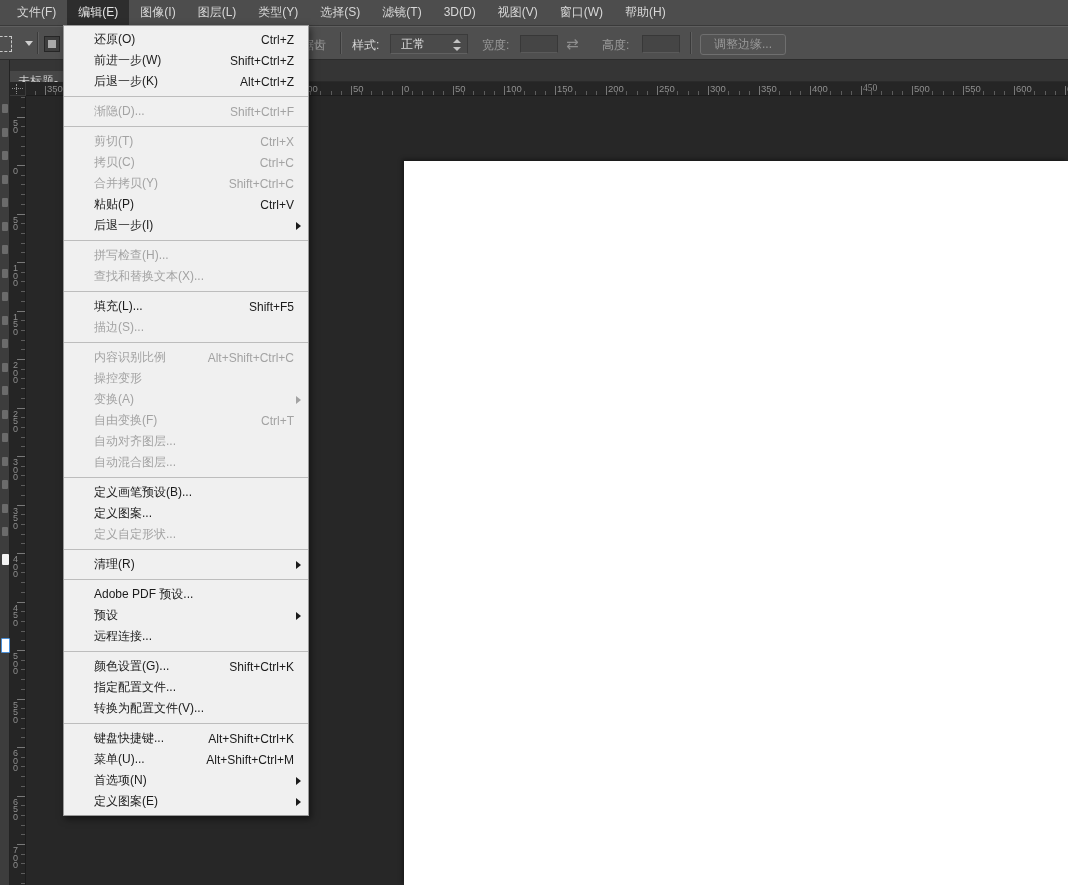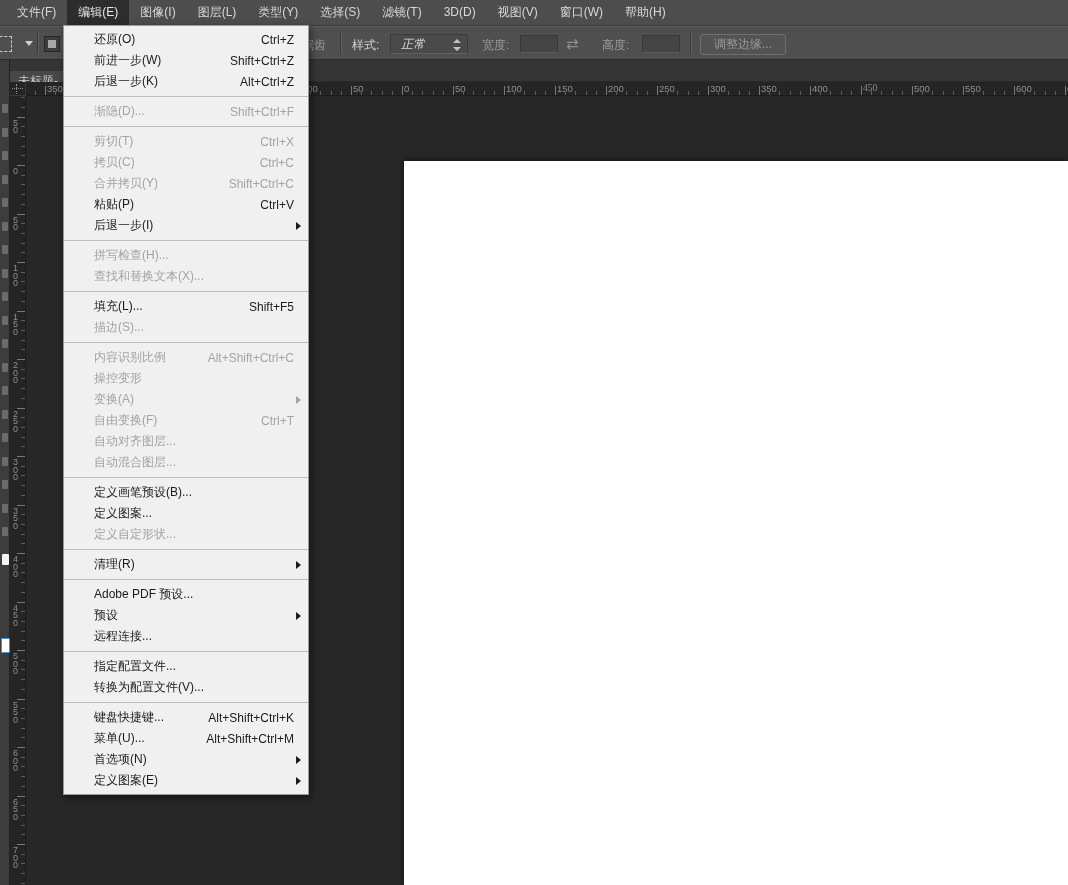--- a/index.html
+++ b/index.html
@@ -28,21 +28,21 @@
   .opt-label.dim{color:#9b9b9b;}
   .preset-icon{position:absolute;left:-5px;top:9px;width:15px;height:14px;border:1px dashed #c9c9c9;}
   .preset-caret{position:absolute;left:25px;top:14px;width:0;height:0;
     border-left:4px solid transparent;border-right:4px solid transparent;border-top:5px solid #cfcfcf;}
   .vdiv{position:absolute;top:5px;width:1px;height:22px;background:#3a3a3a;box-shadow:1px 0 0 #5f5f5f;}
   .newsel-icon{position:absolute;left:44px;top:9px;width:14px;height:14px;background:#3e3e3e;border:1px solid #262626;}
   .newsel-icon::after{content:"";position:absolute;left:3px;top:3px;right:3px;bottom:3px;background:#a9a9a9;}
   .style-select{
     position:absolute;left:390px;top:7px;width:78px;height:20px;box-sizing:border-box;
     background:#4a4a4a;border:1px solid #3b3b3b;border-bottom-color:#616161;
-    color:#dcdcdc;font-size:12px;line-height:18px;padding-left:10px;font-style:italic;
+    color:#dcdcdc;font-size:12px;line-height:18px;padding-left:10px;
   }
   .spinner{position:absolute;right:6px;top:3px;width:8px;height:14px;}
   .spinner .up{position:absolute;left:0;top:1px;width:0;height:0;
     border-left:4px solid transparent;border-right:4px solid transparent;border-bottom:4px solid #c3c3c3;}
   .spinner .down{position:absolute;left:0;bottom:1px;width:0;height:0;
     border-left:4px solid transparent;border-right:4px solid transparent;border-top:4px solid #c3c3c3;}
   .num-field{position:absolute;top:8px;width:38px;height:18px;box-sizing:border-box;
     background:#454545;border:1px solid #383838;border-bottom-color:#5a5a5a;color:#ddd;font-size:12px;padding:0 4px;}
   .swap-icon{position:absolute;left:566px;top:9px;color:#8f8f8f;font-size:15px;line-height:16px;}
   .refine-btn{position:absolute;left:700px;top:7px;width:86px;height:21px;box-sizing:border-box;
@@ -492,20 +492,24 @@
     </div>
     <div class="menu-item">
       <span>预设</span>
       <span class="arrow"></span>
     </div>
     <div class="menu-item">
       <span>远程连接...</span>
     </div>
     <div class="menu-sep"></div>
     <div class="menu-item">
+      <span>颜色设置(G)...</span>
+      <span class="shortcut">Shift+Ctrl+K</span>
+    </div>
+    <div class="menu-item">
       <span>指定配置文件...</span>
     </div>
     <div class="menu-item">
       <span>转换为配置文件(V)...</span>
     </div>
     <div class="menu-sep"></div>
     <div class="menu-item">
       <span>键盘快捷键...</span>
       <span class="shortcut">Alt+Shift+Ctrl+K</span>
     </div>

